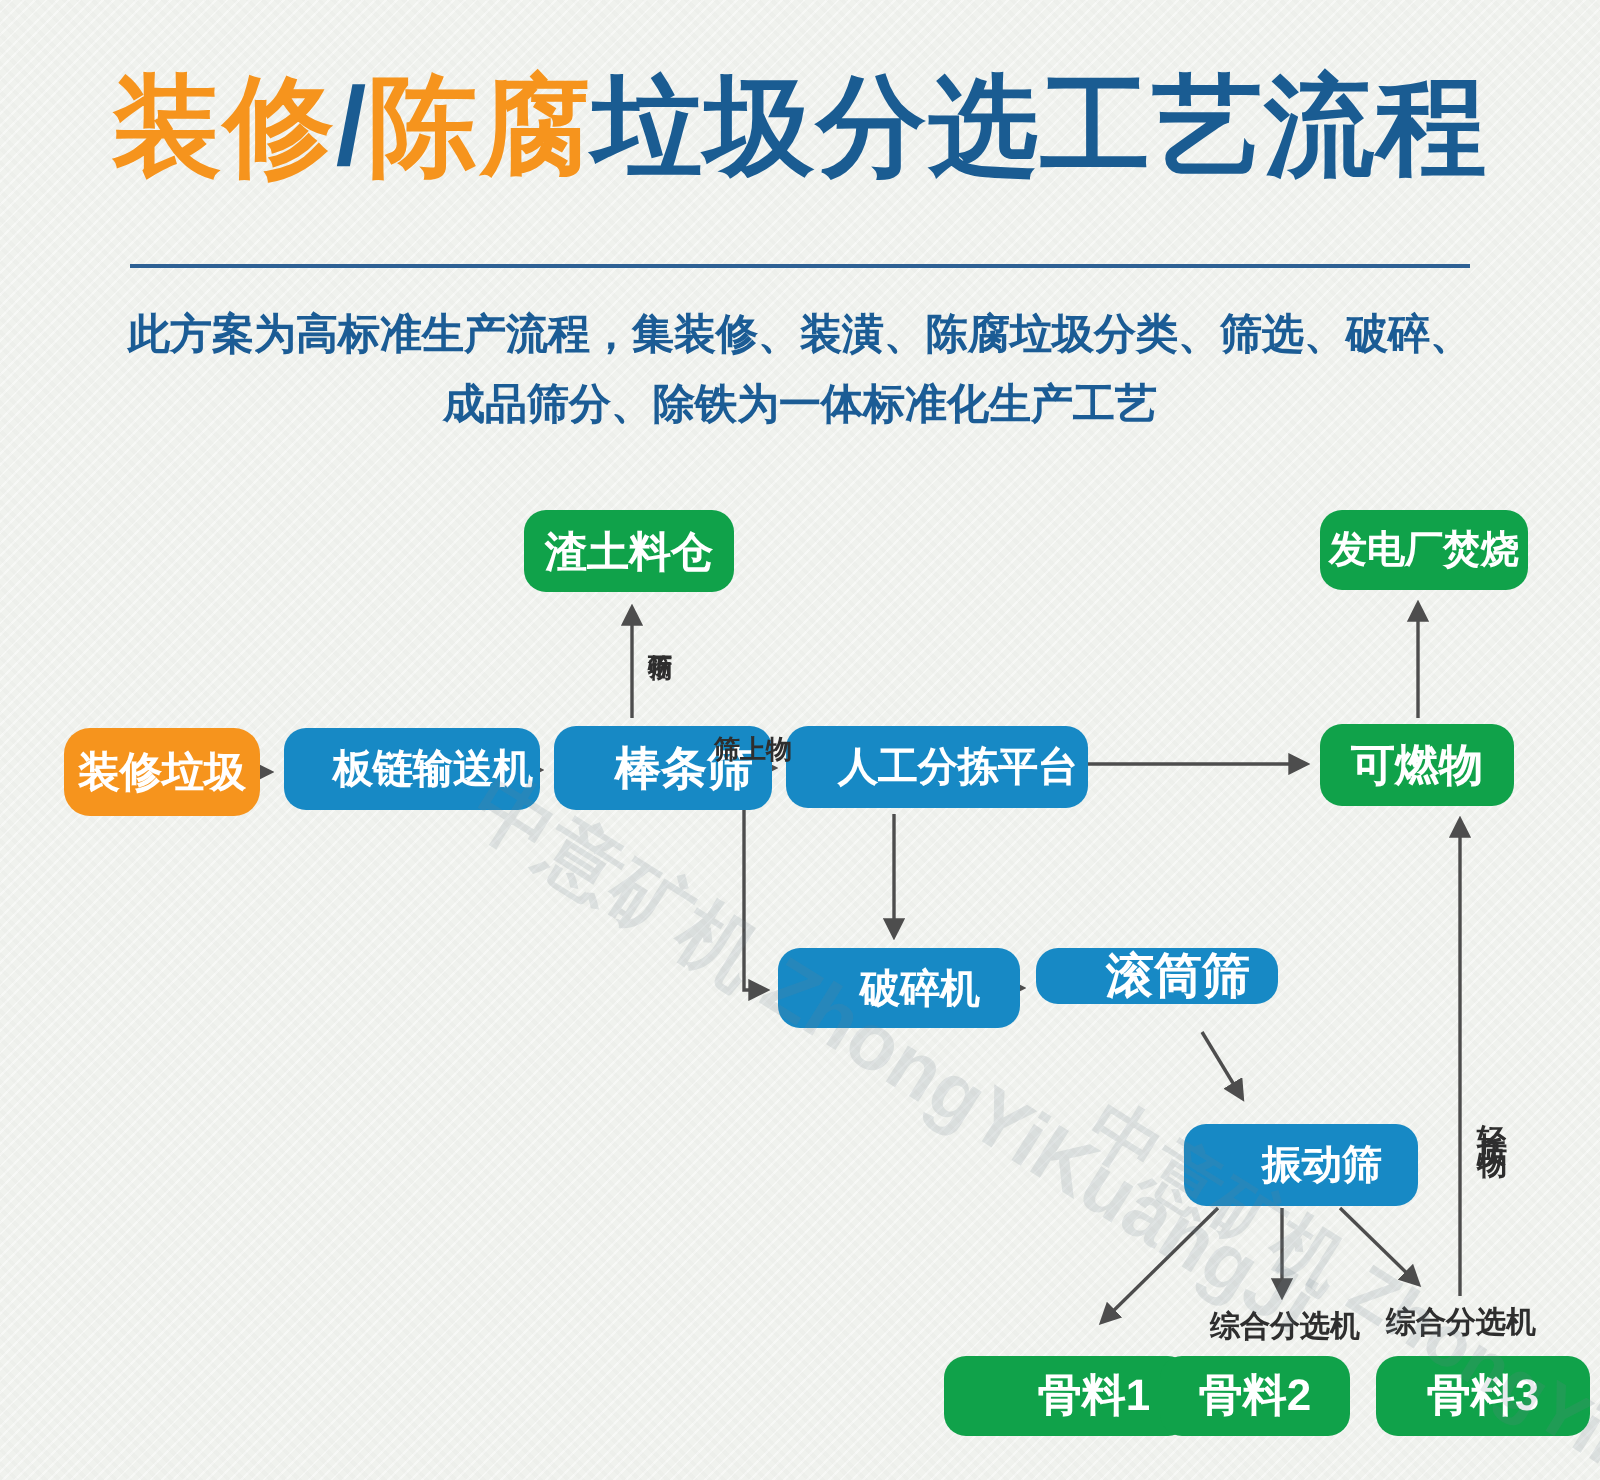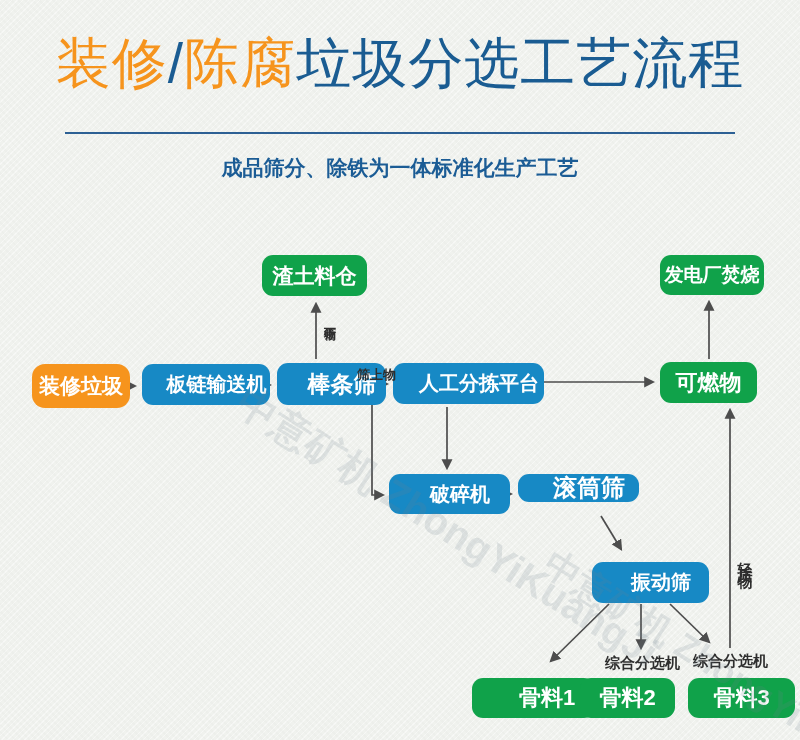--- a/index.html
+++ b/index.html
@@ -15,21 +15,21 @@
     background-color:#f0f2ee;
     background-image:
       repeating-linear-gradient(45deg, rgba(0,0,0,0.012) 0 2px, transparent 2px 5px),
       repeating-linear-gradient(-45deg, rgba(255,255,255,0.45) 0 1px, transparent 1px 4px);
   }
 
   
   .title{
     position:absolute;left:0;top:32px;width:800px;
     text-align:center;
-    font-size:55px;font-weight:400;line-height:62px;
+    font-size:55px;font-weight:700;line-height:62px;
     letter-spacing:1px;
     white-space:nowrap;
   }
   .title .orange{color:#f6941d;}
   .title .navy{color:#1a5c92;}
   .divider{
     position:absolute;left:65px;top:132px;width:670px;height:2px;
     background:#2d6094;
   }
   .subtitle{
@@ -96,20 +96,21 @@
 </head>
 <body>
 
 <div class="page">
 
   <div class="title">
     <span class="orange">装修</span><span class="navy">/</span><span class="orange">陈腐</span><span class="navy">垃圾分选工艺流程</span>
   </div>
   <div class="divider"></div>
   <div class="subtitle">
+    <div>此方案为高标准生产流程，集装修、装潢、陈腐垃圾分类、筛选、破碎、</div>
     <div>成品筛分、除铁为一体标准化生产工艺</div>
   </div>
 
   <svg class="connectors" width="800" height="740">
     <defs>
       <marker id="ah" viewBox="0 0 10 10" refX="8" refY="5" markerWidth="6.5" markerHeight="6.5" orient="auto">
         <path d="M0,0 L10,5 L0,10 z" fill="#4d4d4d"></path>
       </marker>
     </defs>
     <line x1="118" y1="386" x2="135" y2="386" marker-end="url(#ah)"></line>

